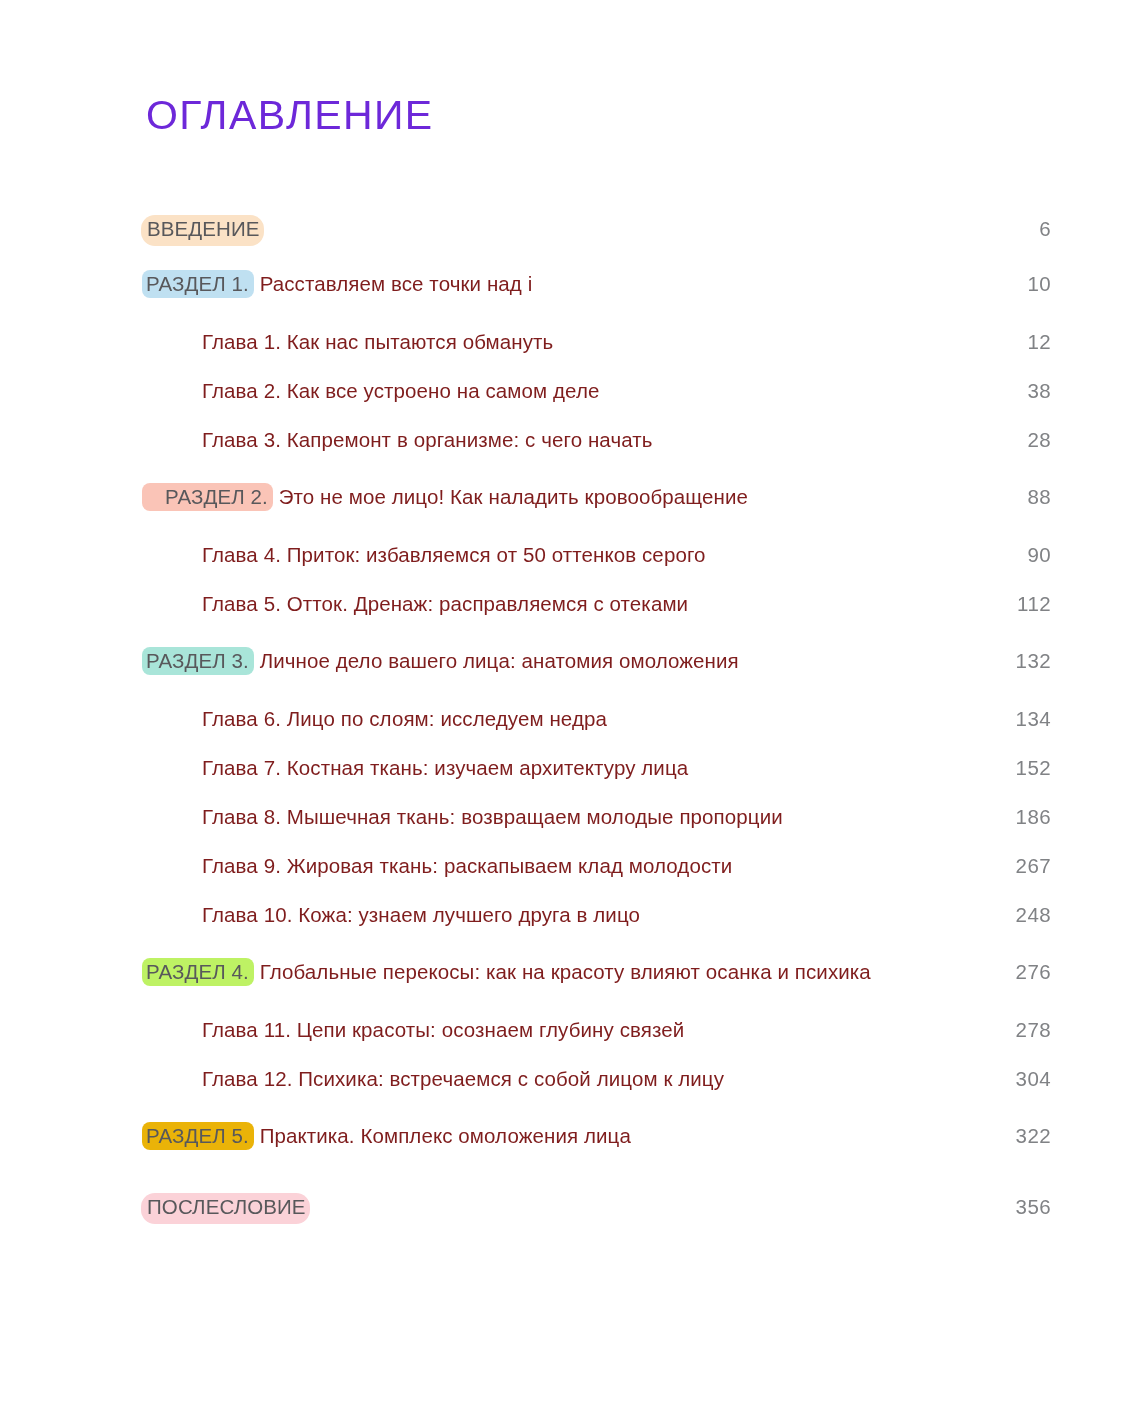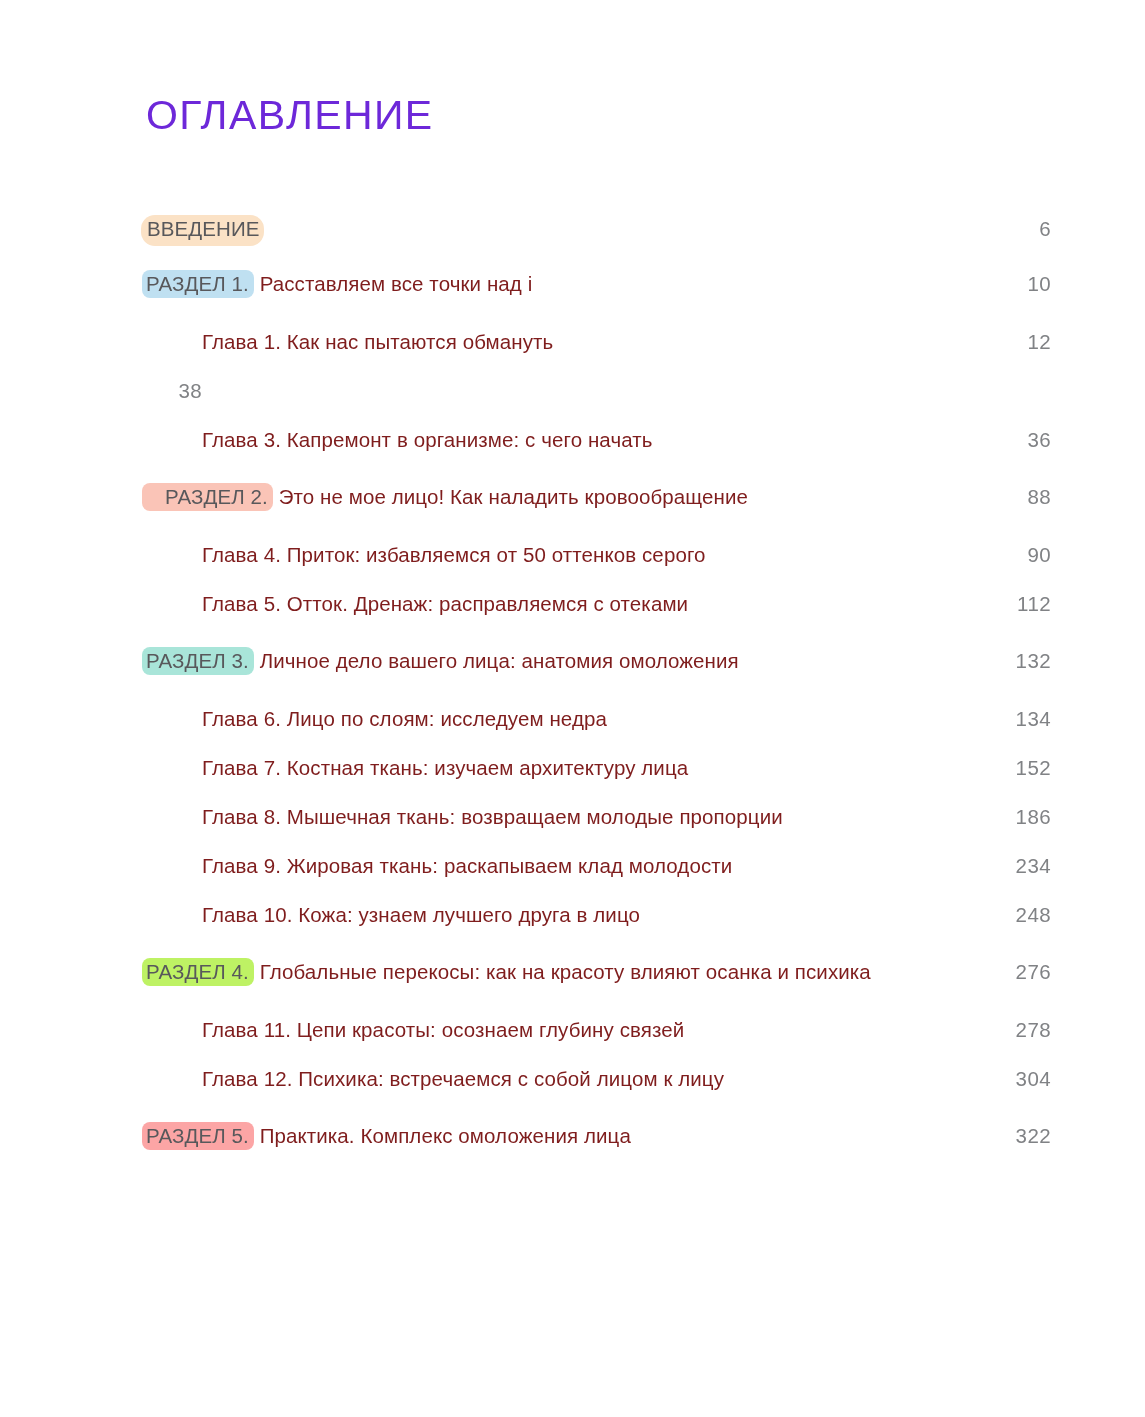--- a/index.html
+++ b/index.html
@@ -103,21 +103,21 @@
   .tag-rest {
     color: #7f1d1d;
   }
 
   
   .hl-peach      { background: #fbe2c6; }
   .hl-blue       { background: #bfe0f1; }
   .hl-coral      { background: #fac4b7; padding-left: 23px; }
   .hl-mint       { background: #a9e5d9; }
   .hl-pink       { background: #bef264; }
-  .hl-periwinkle { background: #fca5a5; }
+  .hl-periwinkle { background: #eab308; }
   .hl-rose       { background: #fbd2d8; }
 </style>
 </head>
 <body>
 
 <div class="page">
 
   <div class="toc-title">ОГЛАВЛЕНИЕ</div>
 
   <div class="toc-list">
@@ -127,25 +127,26 @@
       </div>
       <div class="toc-row section">
         <div class="row-label"><span class="hl hl-blue">РАЗДЕЛ 1.</span><span class="tag-rest"> Расставляем все точки над i</span></div>
         <div class="row-page">10</div>
       </div>
       <div class="toc-row chapter">
         <div class="row-label"><span class="tag-rest">Глава 1. Как нас пытаются обмануть</span></div>
         <div class="row-page">12</div>
       </div>
       <div class="toc-row chapter">
+        <div class="row-label"><span class="tag-rest">Глава 2. Как все устроено на самом деле</span></div>
         <div class="row-page">38</div>
       </div>
       <div class="toc-row chapter">
         <div class="row-label"><span class="tag-rest">Глава 3. Капремонт в организме: с чего начать</span></div>
-        <div class="row-page">36</div>
+        <div class="row-page">28</div>
       </div>
       <div class="toc-row section gap-before-section">
         <div class="row-label"><span class="hl hl-coral">РАЗДЕЛ 2.</span><span class="tag-rest"> Это не мое лицо! Как наладить кровообращение</span></div>
         <div class="row-page">88</div>
       </div>
       <div class="toc-row chapter">
         <div class="row-label"><span class="tag-rest">Глава 4. Приток: избавляемся от 50 оттенков серого</span></div>
         <div class="row-page">90</div>
       </div>
       <div class="toc-row chapter">
@@ -163,21 +164,21 @@
       <div class="toc-row chapter">
         <div class="row-label"><span class="tag-rest">Глава 7. Костная ткань: изучаем архитектуру лица</span></div>
         <div class="row-page">152</div>
       </div>
       <div class="toc-row chapter">
         <div class="row-label"><span class="tag-rest">Глава 8. Мышечная ткань: возвращаем молодые пропорции</span></div>
         <div class="row-page">186</div>
       </div>
       <div class="toc-row chapter">
         <div class="row-label"><span class="tag-rest">Глава 9. Жировая ткань: раскапываем клад молодости</span></div>
-        <div class="row-page">234</div>
+        <div class="row-page">267</div>
       </div>
       <div class="toc-row chapter">
         <div class="row-label"><span class="tag-rest">Глава 10. Кожа: узнаем лучшего друга в лицо</span></div>
         <div class="row-page">248</div>
       </div>
       <div class="toc-row section gap-before-section">
         <div class="row-label"><span class="hl hl-pink">РАЗДЕЛ 4.</span><span class="tag-rest"> Глобальные перекосы: как на красоту влияют осанка и психика</span></div>
         <div class="row-page">276</div>
       </div>
       <div class="toc-row chapter">
@@ -185,15 +186,19 @@
         <div class="row-page">278</div>
       </div>
       <div class="toc-row chapter">
         <div class="row-label"><span class="tag-rest">Глава 12. Психика: встречаемся с собой лицом к лицу</span></div>
         <div class="row-page">304</div>
       </div>
       <div class="toc-row section gap-before-section">
         <div class="row-label"><span class="hl hl-periwinkle">РАЗДЕЛ 5.</span><span class="tag-rest"> Практика. Комплекс омоложения лица</span></div>
         <div class="row-page">322</div>
       </div>
+      <div class="toc-row front gap-before-back">
+        <div class="row-label"><span class="hl hl-rose hl-standalone">ПОСЛЕСЛОВИЕ</span></div>
+        <div class="row-page">356</div>
+      </div>
     </div>
 
 </div>
 
 </body></html>

